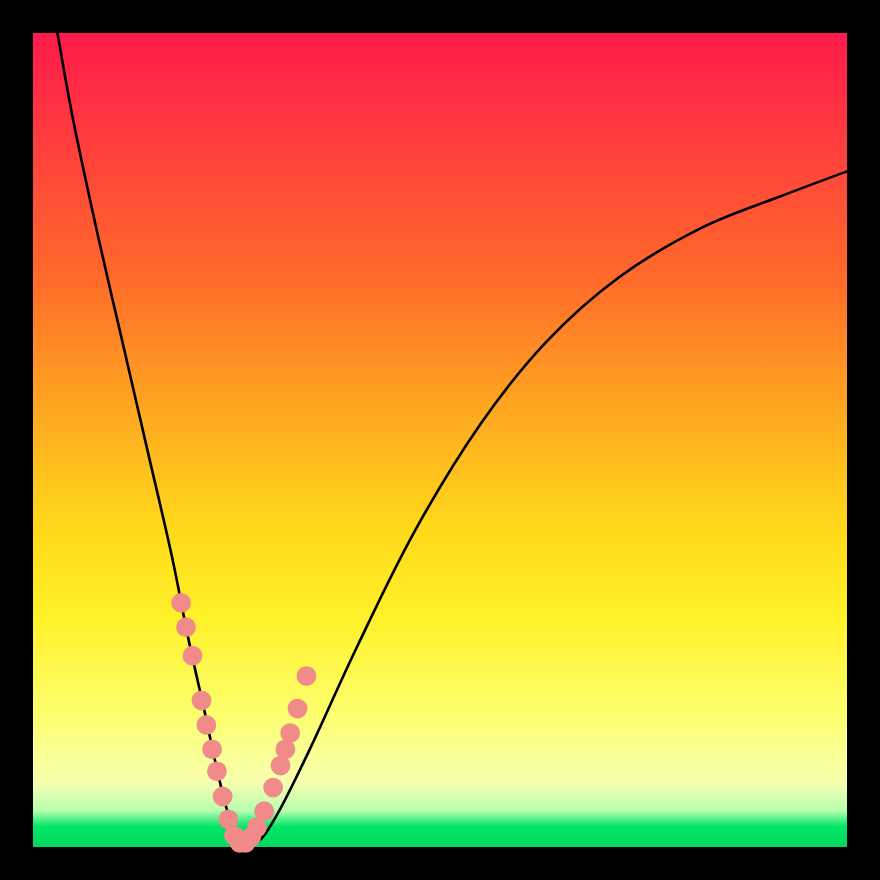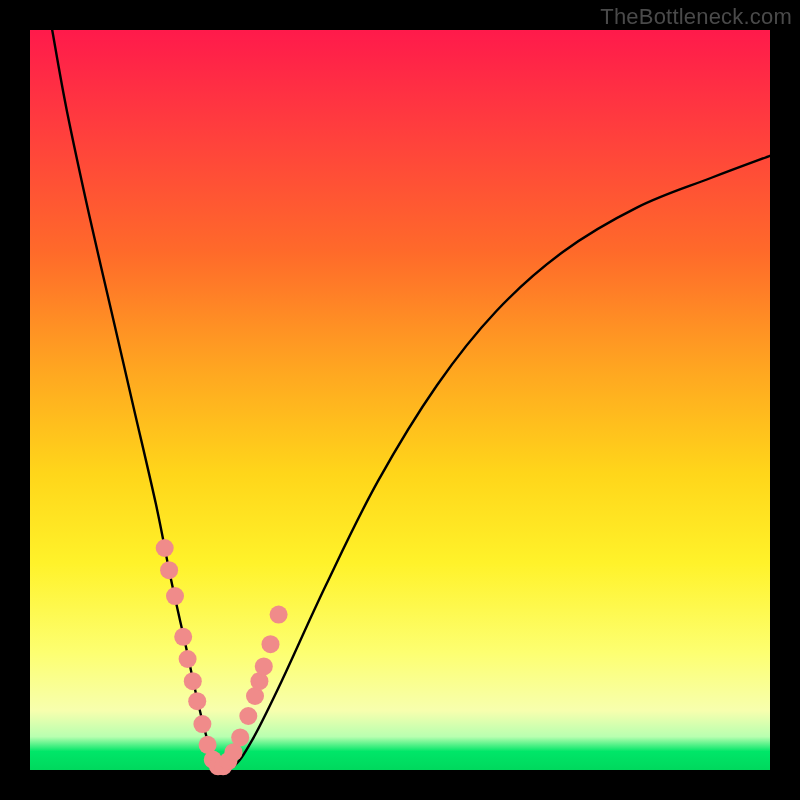--- a/index.html
+++ b/index.html
@@ -85,14 +85,13 @@
           <circle cx="210.2" cy="707.4" r="9" fill="#f08b8a"></circle>
           <circle cx="218.3" cy="686.0" r="9" fill="#f08b8a"></circle>
           <circle cx="225.0" cy="666.0" r="9" fill="#f08b8a"></circle>
           <circle cx="229.4" cy="651.2" r="9" fill="#f08b8a"></circle>
           <circle cx="233.8" cy="636.4" r="9" fill="#f08b8a"></circle>
           <circle cx="240.5" cy="614.2" r="9" fill="#f08b8a"></circle>
           <circle cx="248.6" cy="584.6" r="9" fill="#f08b8a"></circle>
         </g>
     </svg>
   </div>
-  <div class="watermark">TheBottleneck.com</div>
 </div>
 
 </body></html>

